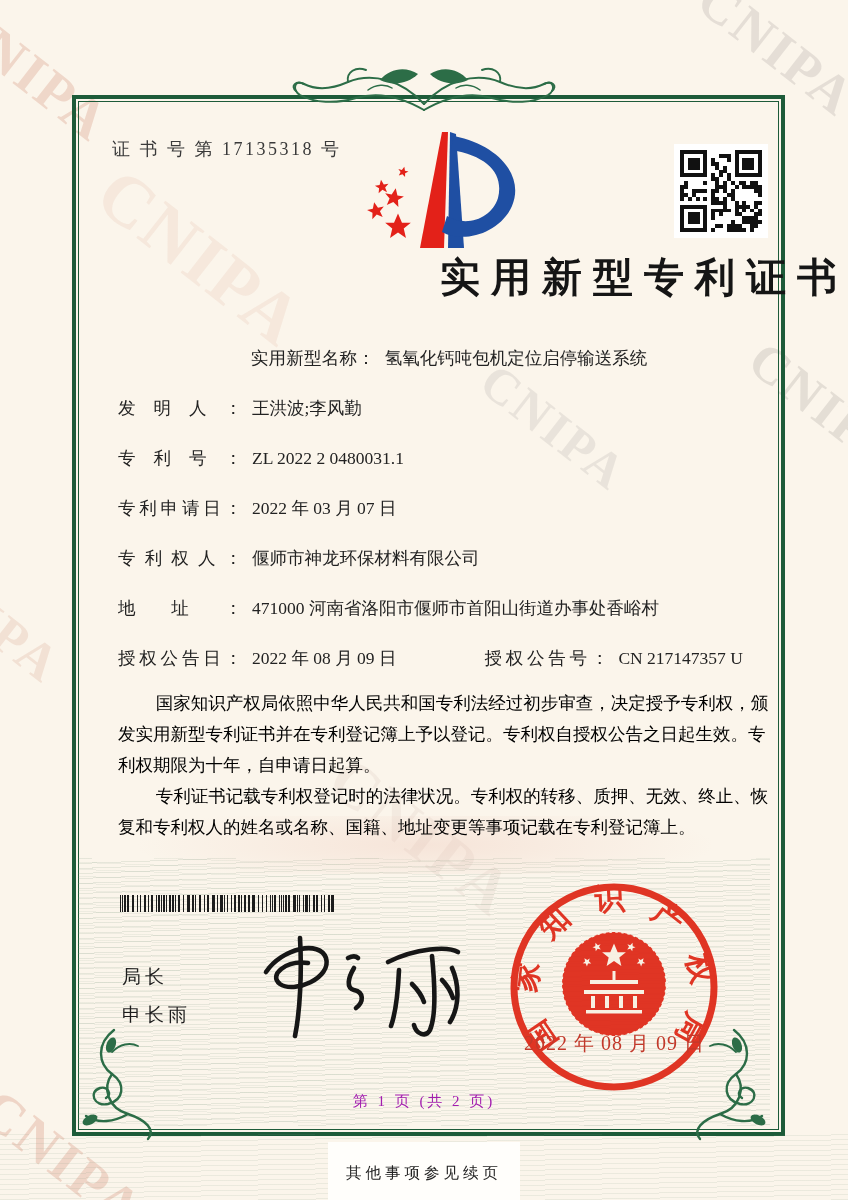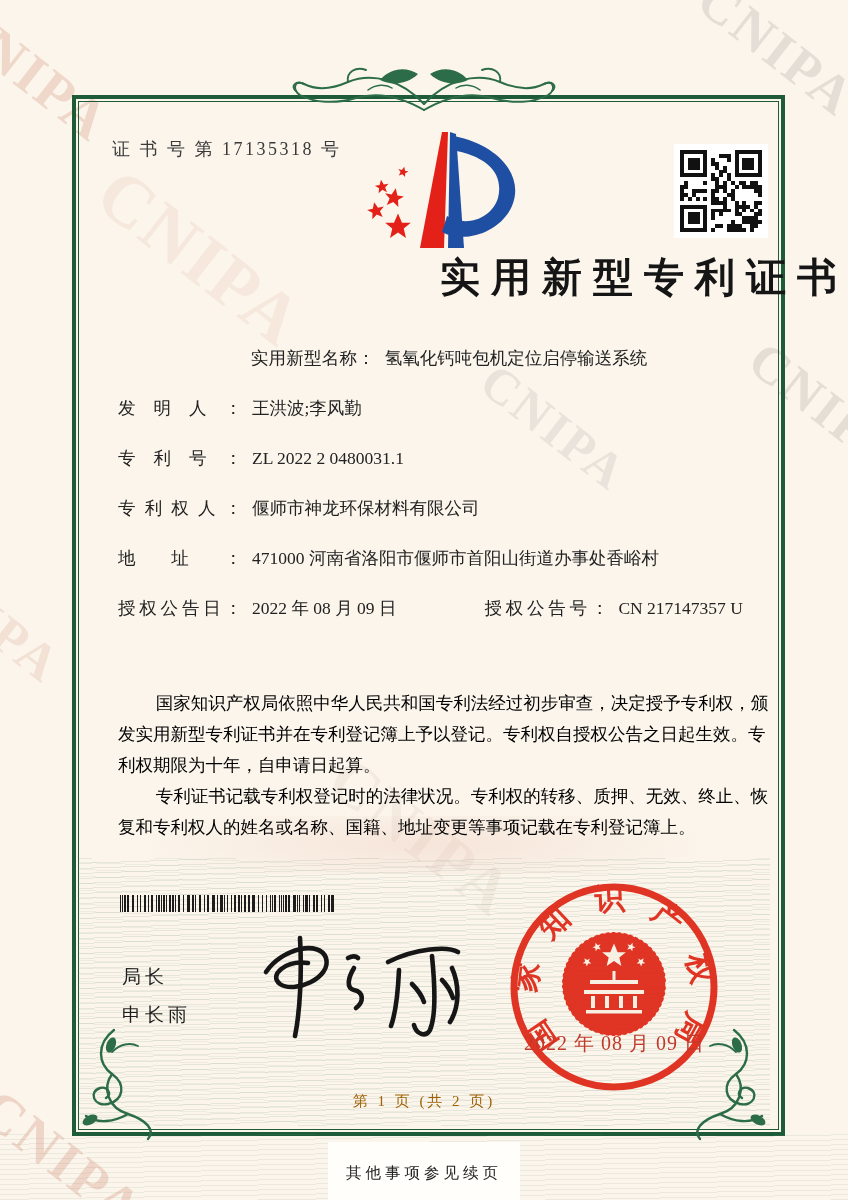--- a/index.html
+++ b/index.html
@@ -38,21 +38,21 @@
   
   .paras{position:absolute;left:118px;top:688px;width:652px;font-size:17.5px;line-height:31px;color:#000000;}
   .paras p{margin:0;text-indent:2.15em;}
   
   .barcode{position:absolute;left:120px;top:895px;width:216px;height:17px;}
   .sig-title{position:absolute;left:122px;top:964px;font-size:19px;letter-spacing:4px;color:#1d1d1d;}
   .sig-name{position:absolute;left:122px;top:1002px;font-size:19px;letter-spacing:4px;color:#1d1d1d;}
   .signature{position:absolute;left:236px;top:928px;width:228px;height:120px;}
   .seal{position:absolute;left:505px;top:878px;width:218px;height:218px;opacity:.95;}
   .seal-date{position:absolute;left:524px;top:1030px;font-size:20px;color:#c2392b;letter-spacing:1px;white-space:nowrap;}
-  .page-info{position:absolute;left:0;right:0;top:1092px;text-align:center;font-size:15px;letter-spacing:3px;color:#a16207;}
+  .page-info{position:absolute;left:0;right:0;top:1092px;text-align:center;font-size:15px;letter-spacing:3px;color:#a21caf;}
   .note{position:absolute;left:50%;top:1142px;transform:translateX(-50%);background:#fffefb;
       padding:21px 18px;font-size:15.5px;letter-spacing:4px;color:#222;}
   .ornament{position:absolute;left:284px;top:60px;width:280px;height:64px;}
   .corner{position:absolute;width:118px;height:118px;}
   .corner.bl{left:54px;top:1026px;}
   .corner.br{left:676px;top:1026px;transform:scale(-1,1);}
   .hidden-defs{position:absolute;width:0;height:0;overflow:hidden;}
 </style>
 </head>
 <body>
@@ -262,20 +262,24 @@
     </div>
     <div class="frow">
       <span class="flabel">发明人：</span>
       <span class="fvalue">王洪波;李风勤</span>
     </div>
     <div class="frow">
       <span class="flabel">专利号：</span>
       <span class="fvalue">ZL 2022 2 0480031.1</span>
     </div>
     <div class="frow">
+      <span class="flabel">专利申请日：</span>
+      <span class="fvalue">2022 年 03 月 07 日</span>
+    </div>
+    <div class="frow">
       <span class="flabel">专利权人：</span>
       <span class="fvalue">偃师市神龙环保材料有限公司</span>
     </div>
     <div class="frow">
       <span class="flabel">地址：</span>
       <span class="fvalue">471000 河南省洛阳市偃师市首阳山街道办事处香峪村</span>
     </div>
     <div class="frow grant-row">
       <span class="flabel">授权公告日：</span>
       <span class="fvalue">2022 年 08 月 09 日</span>

